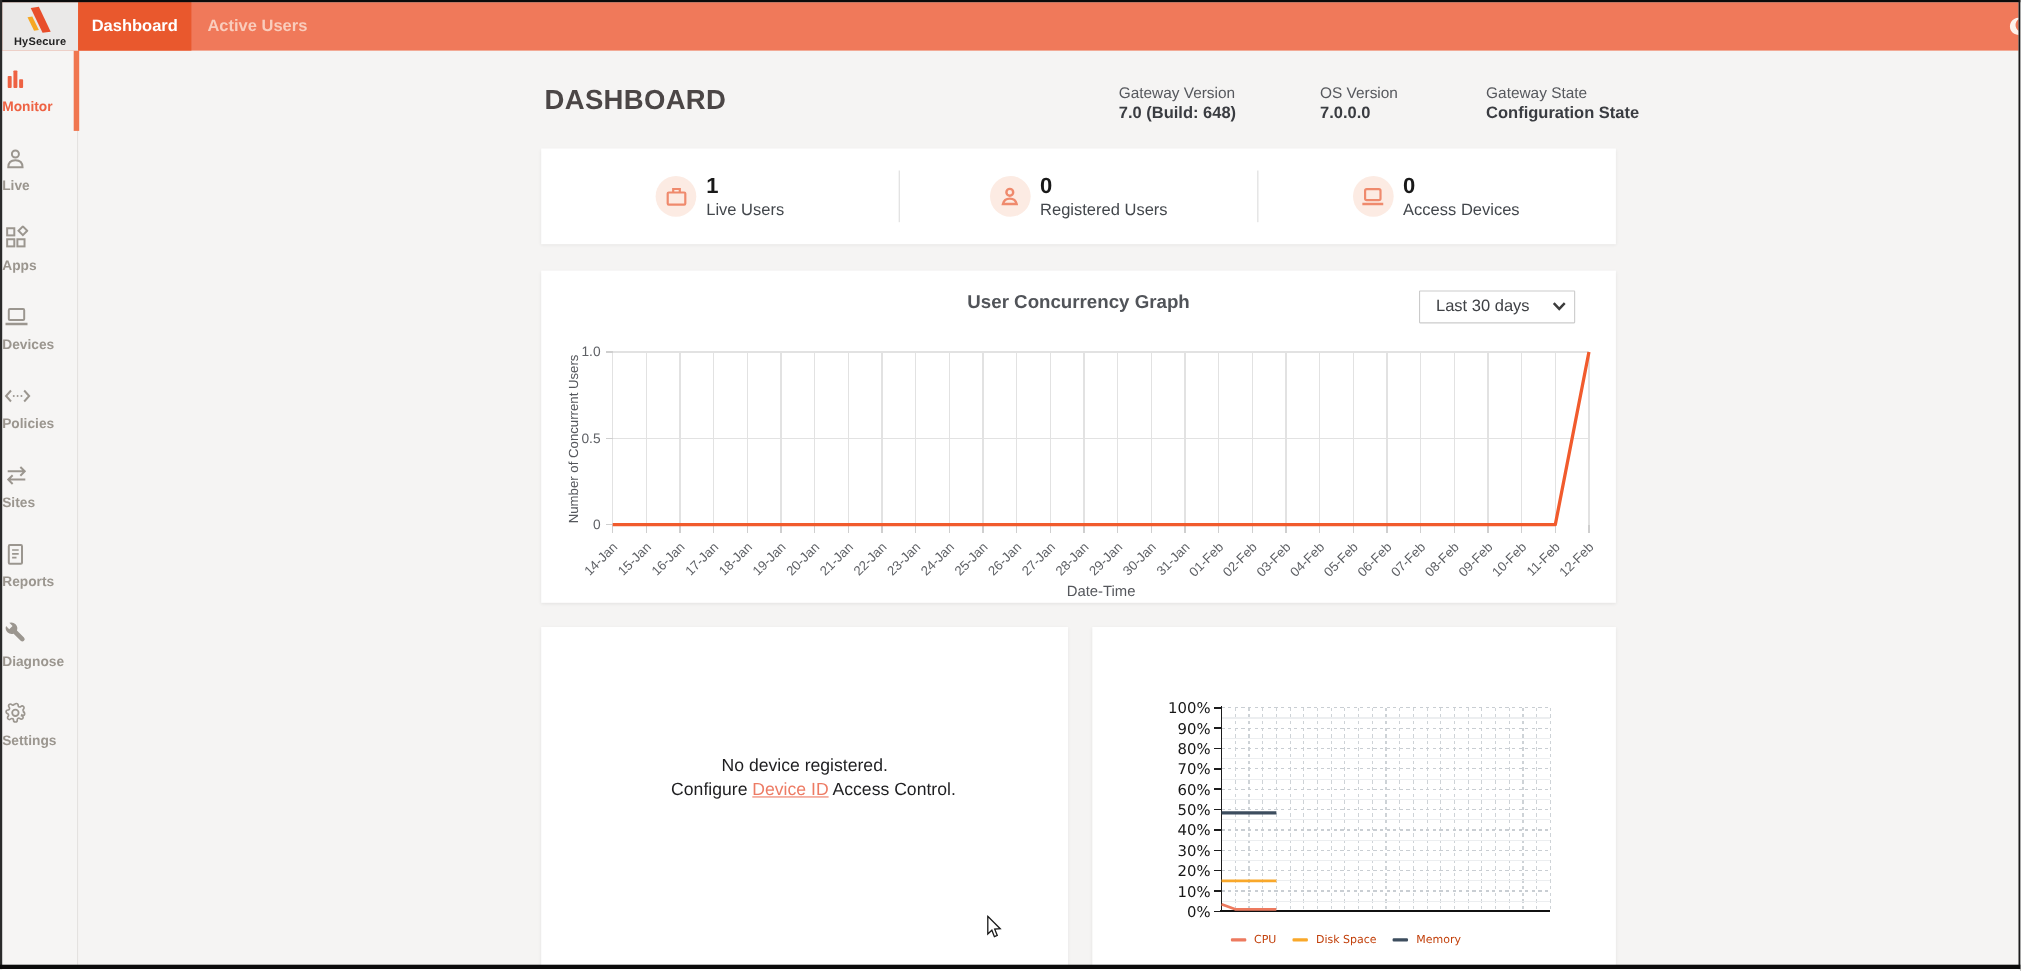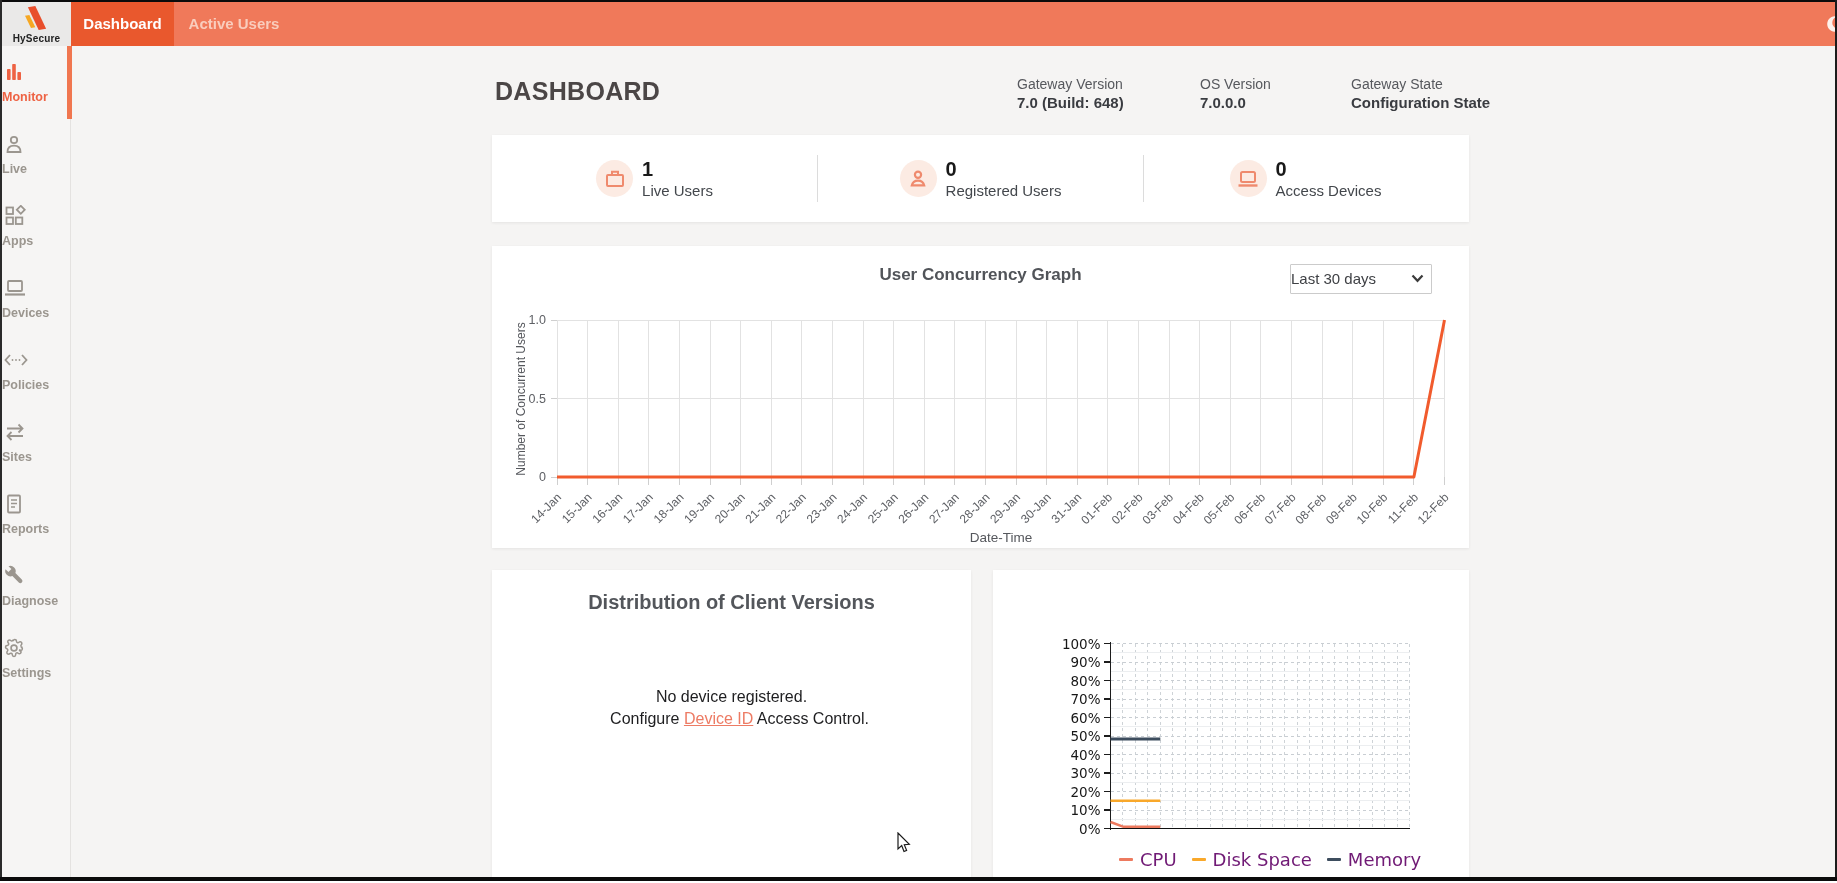--- a/index.html
+++ b/index.html
@@ -55,35 +55,35 @@
   .stat-div-1 { left:651px; }
   .badge { width:37px; height:37px; border-radius:50%; background:#fcebe3; display:flex; align-items:center; justify-content:center; flex:0 0 auto; }
   .stat-txt { margin-left:9px; }
   .stat-val { font-size:20px; font-weight:700; color:#191919; line-height:22px; }
   .stat-lbl { font-size:15px; color:#43474c; line-height:19px; margin-top:1px; }
 
   
   .conc-card { left:492px; top:246px; width:977px; height:302px; }
   .conc-title { position:absolute; left:0; top:19px; width:100%; text-align:center; font-size:17px; font-weight:700; color:#515459; }
   .range-select { position:absolute; left:798px; top:18px; width:142px; height:30px; border:1px solid #cbcbcb; background:#ffffff; border-radius:1px; font-size:15px; color:#3f4145; cursor:pointer; }
-  .range-select .sel-text { position:absolute; left:0; right:26px; top:0; height:28px; line-height:28px; }
+  .range-select .sel-text { position:absolute; left:0; right:26px; top:0; height:28px; line-height:28px; text-align:center; }
   .range-select .chev { position:absolute; right:7px; top:9px; }
   .conc-ylabel { position:absolute; left:-56px; top:146px; width:170px; text-align:center; font-size:12px; color:#55575c; transform:rotate(-90deg); }
   .conc-xlabel { position:absolute; left:65px; width:888px; top:284px; text-align:center; font-size:13.5px; color:#55575c; }
 
   
   .dist-card { left:492px; top:570px; width:479px; height:311px; }
   .panel-title { position:absolute; left:0; top:21px; width:100%; text-align:center; font-size:20px; font-weight:700; color:#53565b; }
   .dist-msg1 { position:absolute; left:0; top:688px; width:479px; text-align:center; font-size:16px; color:#1e1e20; }
   .dist-msg2 { position:absolute; left:0; top:710px; width:479px; text-align:center; font-size:16px; color:#1e1e20;padding-left:16px; }
   .dist-msg1 { top:118px; } .dist-msg2 { top:140px; }
   .device-link { color:#ed7b64; text-decoration:underline; cursor:pointer; }
 
   .res-card { left:993px; top:570px; width:476px; height:311px; }
-  .res-legend { position:absolute; left:126px; top:279px; display:flex; gap:15px; align-items:center; font-family:"DejaVu Sans", sans-serif; font-size:18px; color:#701a75; }
+  .res-legend { position:absolute; left:126px; top:279px; display:flex; gap:15px; align-items:center; font-family:"DejaVu Sans", sans-serif; font-size:10px; color:#c2410c; }
   .leg-item { display:flex; align-items:center; gap:7px; }
   .leg-swatch { width:14px; height:3px; border-radius:1px; }
 
   .cursor-arrow { position:absolute; left:897px; top:832px; z-index:60; }
 
   svg text { user-select:none; }
 </style>
 </head>
 <body>
 
@@ -368,21 +368,20 @@
         <text x="865.6896551724137" y="252" text-anchor="end" font-size="12px" fill="#5e6065" transform="rotate(-45 865.6896551724137 252)">09-Feb</text>
         <text x="896.2931034482758" y="252" text-anchor="end" font-size="12px" fill="#5e6065" transform="rotate(-45 896.2931034482758 252)">10-Feb</text>
         <text x="926.8965517241379" y="252" text-anchor="end" font-size="12px" fill="#5e6065" transform="rotate(-45 926.8965517241379 252)">11-Feb</text>
         <text x="957.5" y="252" text-anchor="end" font-size="12px" fill="#5e6065" transform="rotate(-45 957.5 252)">12-Feb</text>
         <polyline points="65,231 95.60344827586206,231 126.20689655172413,231 156.81034482758622,231 187.41379310344826,231 218.01724137931035,231 248.6206896551724,231 279.2241379310345,231 309.8275862068965,231 340.4310344827586,231 371.0344827586207,231 401.63793103448273,231 432.2413793103448,231 462.84482758620686,231 493.44827586206895,231 524.0517241379309,231 554.655172413793,231 585.2586206896551,231 615.8620689655172,231 646.4655172413793,231 677.0689655172414,231 707.6724137931034,231 738.2758620689655,231 768.8793103448276,231 799.4827586206897,231 830.0862068965517,231 860.6896551724137,231 891.2931034482758,231 921.8965517241379,231 952.5,74" fill="none" stroke="#f15b2d" stroke-width="3" stroke-linejoin="round"></polyline>
       </svg>
     <div class="conc-xlabel">Date-Time</div>
   </div>
 
   <div class="card dist-card">
-    <div class="panel-title">Distribution of Client Versions</div>
     <div class="dist-msg1">No device registered.</div>
     <div class="dist-msg2"><span>Configure </span><span class="device-link">Device ID</span><span> Access Control.</span></div>
   </div>
 
   <div class="card res-card">
     <svg id="res-svg" width="476" height="311" viewBox="0 0 476 311" style="position:absolute;left:0;top:0;">
         <line x1="129.95833333333334" y1="73.5" x2="129.95833333333334" y2="258.5" stroke="#ced3d7" stroke-width="1" stroke-dasharray="3,3" shape-rendering="crispEdges"></line>
         <line x1="142.41666666666666" y1="73.5" x2="142.41666666666666" y2="258.5" stroke="#ced3d7" stroke-width="1" stroke-dasharray="3,3" shape-rendering="crispEdges"></line>
         <line x1="154.875" y1="73.5" x2="154.875" y2="258.5" stroke="#ced3d7" stroke-width="1" stroke-dasharray="3,3" shape-rendering="crispEdges"></line>
         <line x1="167.33333333333334" y1="73.5" x2="167.33333333333334" y2="258.5" stroke="#ced3d7" stroke-width="1" stroke-dasharray="3,3" shape-rendering="crispEdges"></line>

